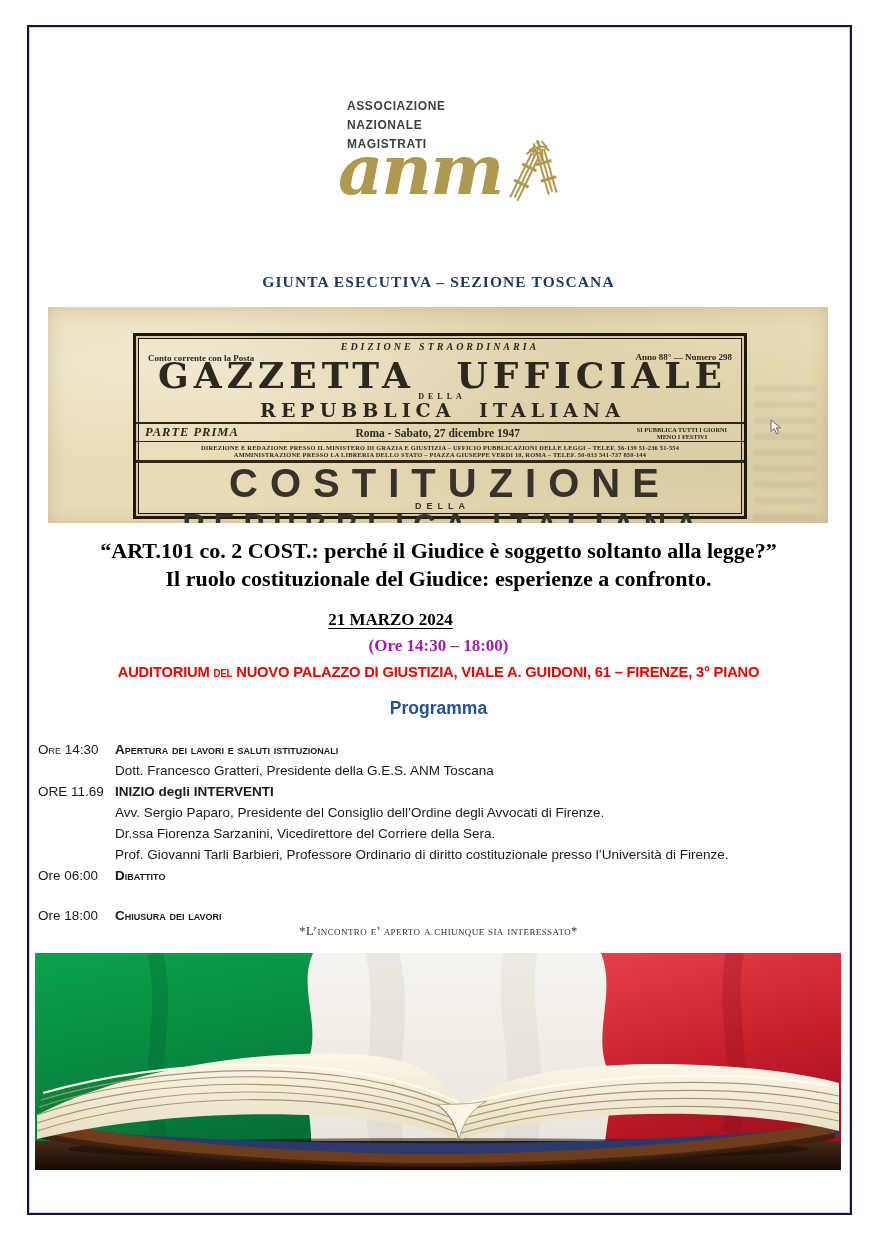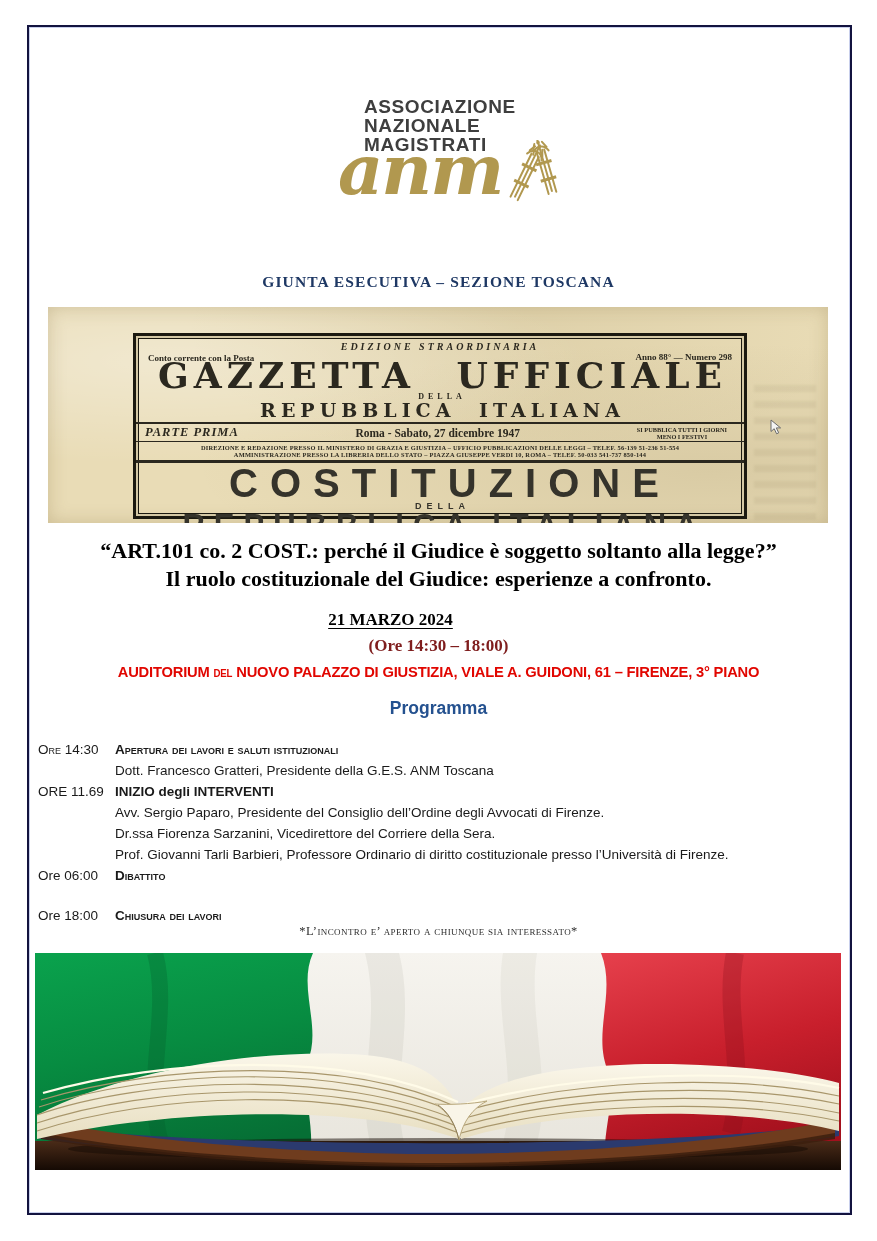--- a/index.html
+++ b/index.html
@@ -10,21 +10,21 @@
   .abs{position:absolute;}
 
   
   .page-frame{
     left:27px;top:25px;width:821px;height:1186px;
     border:2px solid #13133f;
     box-shadow:inset 0 0 0 1px #c9d0ec;
   }
 
   
-  .logo-lines{left:364px;top:97px;line-height:19px;font-size:19px;
+  .logo-lines{left:347px;top:97px;line-height:19px;font-size:12px;
     font-weight:bold;letter-spacing:.6px;color:#3e3e3e;}
   .anm-row{left:338px;top:138px;display:flex;align-items:flex-start;}
   .anm-script{
     font-family:"DejaVu Serif","Liberation Serif",serif;
     font-style:italic;font-weight:bold;font-size:70px;line-height:64px;
     color:#b1984f;letter-spacing:-2px;
   }
   .fasces{margin-left:-10px;margin-top:2px;}
 
   
@@ -89,21 +89,21 @@
 
   
   .title1{left:0;top:538px;width:877px;text-align:center;
     font-family:"Liberation Serif",serif;font-weight:bold;font-size:22px;color:#000;}
   .title2{left:0;top:566px;width:877px;text-align:center;
     font-family:"Liberation Serif",serif;font-weight:bold;font-size:22px;color:#000;}
   .edate{left:0;top:610px;width:781px;text-align:center;
     font-family:"Liberation Serif",serif;font-weight:bold;font-size:17px;color:#000;}
   .edate span{text-decoration:underline;text-underline-offset:3px;}
   .etime{left:0;top:636px;width:877px;text-align:center;
-    font-family:"Liberation Serif",serif;font-weight:bold;font-size:17px;color:#7f1d1d;}
+    font-family:"Liberation Serif",serif;font-weight:bold;font-size:17px;color:#a21caf;}
   .venue{left:0;top:663px;width:877px;text-align:center;
     font-weight:bold;font-size:15.2px;color:#e10600;letter-spacing:-.2px;
     transform:scaleX(.97);}
   .venue .sc-small{font-variant:small-caps;font-size:14px;}
   .prog-head{left:0;top:698px;width:877px;text-align:center;
     font-weight:bold;font-size:17.5px;color:#24518f;}
 
   
   .program{left:38px;top:739px;width:800px;font-size:13.5px;color:#1a1a1a;}
   .prog-row{display:flex;line-height:21px;}

